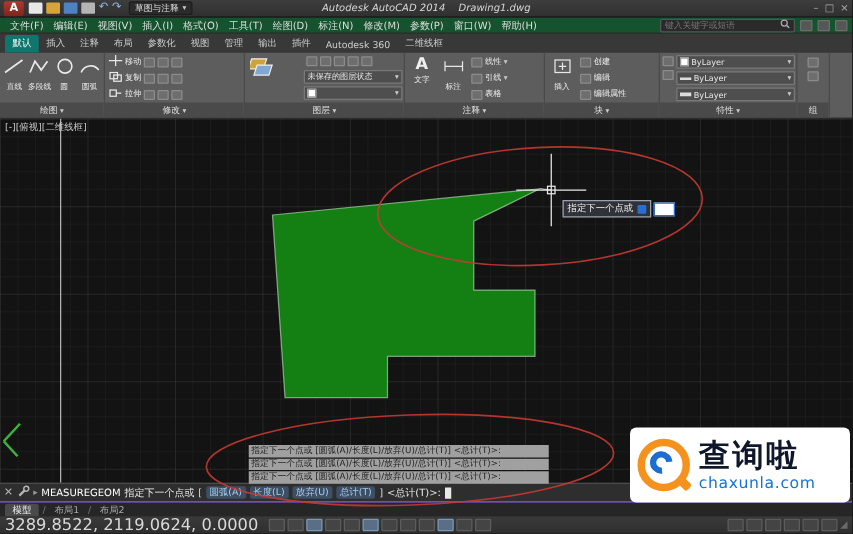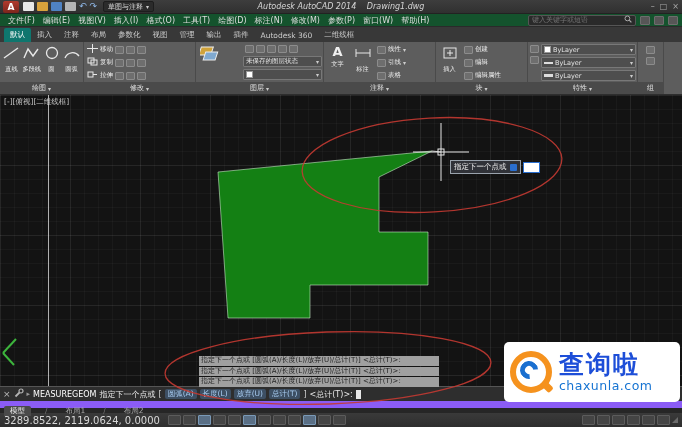--- a/index.html
+++ b/index.html
@@ -90,46 +90,46 @@
     gap:3px; padding:0 3px; color:#e8e8e8; font-size:8px; white-space:nowrap; overflow:hidden; }
   .cmd-close { color:#bbb; font-size:9px; }
   .cmd-marker { color:#9a9a9a; font-size:7px; }
   .cmd-name { color:#fff; }
   .chip { background:#3d4f63; color:#a8cdf2; padding:0 3px; border-radius:2px; font-size:7.5px; }
   .br { color:#d8d8d8; }
   .caret { width:5px; height:9px; background:#e8e8e8; display:inline-block; }
 
   
   .tabstrip { height:12px; background:#262626; display:flex; align-items:center; padding:0 4px;
-    font-size:7.5px; color:#aaa; gap:14px; border-top:7px solid #8b5cf6; }
+    font-size:7.5px; color:#aaa; gap:3px; border-top:1px solid #8b5cf6; }
   .ltab.active { background:#4a4a4a; color:#f0f0f0; padding:0 6px; border-radius:2px 2px 0 0; }
   .ltab { padding:0 4px; }
   .sep { color:#777; }
 
   
   .statusbar { height:14px; background:linear-gradient(#3a3a3a,#2e2e2e); display:flex; align-items:center;
-    gap:2px; padding:0 4px; color:#d8d8d8; font-size:10px;text-align:center; }
+    gap:2px; padding:0 4px; color:#d8d8d8; font-size:13px;text-align:center; }
   .coords { margin-right:6px; white-space:nowrap; }
   .sbtn { width:13px; height:10px; background:#444; border:1px solid #5c5c5c; border-radius:1px; }
   .sbtn.on { background:#5a6f85; border-color:#7a9ab8; }
   .sb-right { margin-left:auto; display:flex; gap:2px; align-items:center; }
   .grip { width:0; height:0; border-left:6px solid transparent; border-bottom:6px solid #6a6a6a; }
 
   
   .overlay { position:absolute; inset:0; pointer-events:none; z-index:40; }
   .watermark { position:absolute; left:504px; top:342px; width:176px; height:60px; background:#fff;
     border-radius:5px; z-index:50; display:flex; align-items:center; padding:0 6px; gap:7px; }
   .wm-logo { position:relative; width:42px; height:42px; border-radius:50%; border:6px solid #f5921e;
     background:#fff; flex-shrink:0; }
   .wm-logo .q { position:absolute; left:4px; top:4px; width:18px; height:18px; border-radius:50%;
     border:5px solid #1a6fd0; border-right-color:transparent; transform:rotate(40deg); }
   .wm-logo .handle { position:absolute; right:-7px; bottom:-3px; width:12px; height:7px; background:#f5921e;
     transform:rotate(45deg); border-radius:2px; }
   .wm-text { display:flex; flex-direction:column; line-height:1.05; }
-  .wm-title { font-size:25px; font-weight:bold; color:#1d4ed8; letter-spacing:2px; }
+  .wm-title { font-size:25px; font-weight:bold; color:#0f172a; letter-spacing:2px; }
   .wm-domain { font-size:12.5px; color:#1573d2; letter-spacing:0.5px; }
 </style>
 </head>
 <body>
 
 <div class="app">
 
   <div class="titlebar">
     <div class="app-btn">
       <span>A</span>

